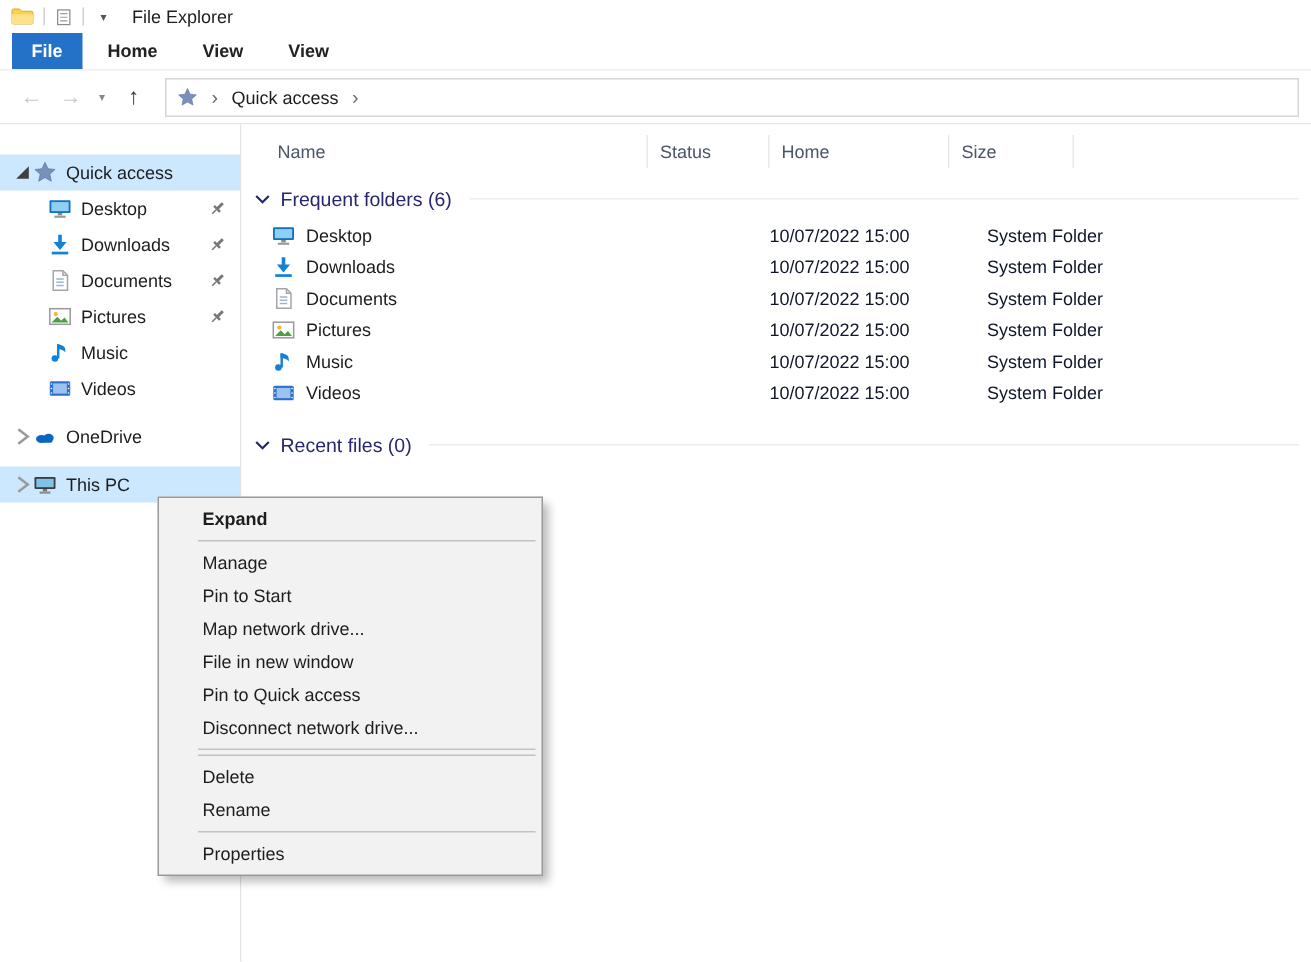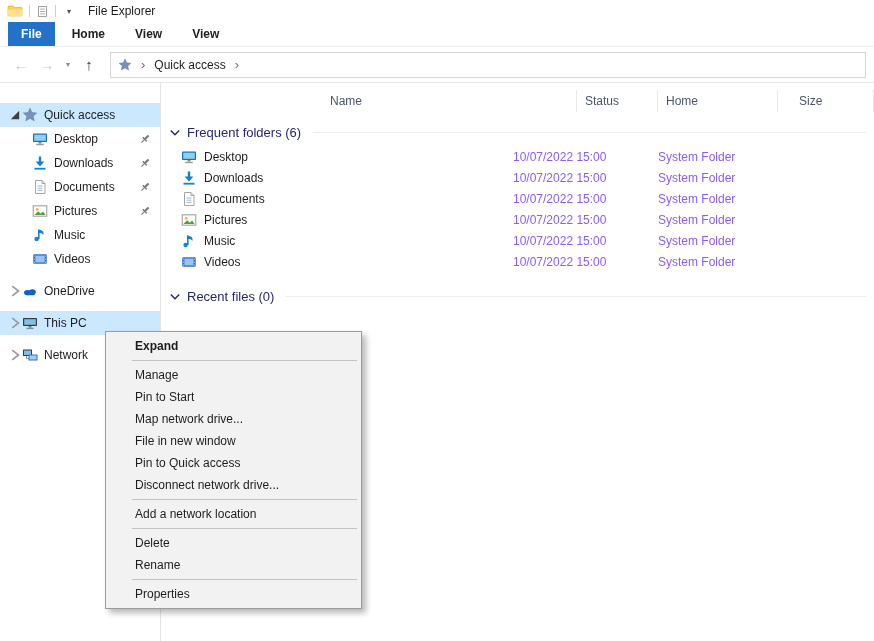--- a/index.html
+++ b/index.html
@@ -44,30 +44,30 @@
   .sb-item { height:24px; display:flex; align-items:center; padding-left:8px; }
   .sb-item.selected { background:var(--selection); }
   .sb-item.child { padding-left:18px; }
   .chev { width:14px; height:12px; display:inline-flex; align-items:center; flex:none; }
   .sb-label { margin-left:6px; white-space:nowrap; }
   .pin { margin-left:auto; margin-right:9px; width:12px; height:12px; display:inline-flex; }
   .sb-gap { height:8px; }
 
   
   .content { flex:1; padding-top:6px; background:#fff; overflow:hidden; }
-  .col-headers { display:flex; padding-left:16px; height:24px; align-items:center; color:#4a5568;justify-content:flex-end; }
+  .col-headers { display:flex; padding-left:16px; height:24px; align-items:center; color:#4a5568; }
   .col-h { border-right:1px solid #e8e8e8; padding-left:8px; line-height:22px; height:22px; white-space:nowrap; }
   .group-header { display:flex; align-items:center; margin:12px 8px 4px 8px; color:var(--group-header); font-size:13px; }
   .group-header.second { margin-top:17px; }
   .group-chev { width:12px; height:12px; margin-right:6px; display:inline-flex; color:var(--group-header); }
   .group-label { white-space:nowrap; }
   .group-line { flex:1; height:1px; background:#ededed; margin-left:12px; }
   #rows { margin-top:6px; }
   .file-row { height:21px; display:flex; align-items:center; padding-left:20px; }
-  .cell { overflow:hidden; white-space:nowrap; color:#8b5cf6; }
+  .cell { overflow:hidden; white-space:nowrap; color:#0f172a; }
   .name-cell { display:flex; align-items:center; width:251px; color:#1d1d1d; }
   .row-label { margin-left:7px; }
 
   
   .context-menu {
     position:absolute; left:105px; top:331px; width:257px;
     background:var(--menu-bg); border:1px solid #9b9b9b;
     box-shadow:4px 4px 6px rgba(0,0,0,0.28); padding:3px 0; z-index:10;
   }
   .menu-item { height:22px; line-height:22px; padding-left:29px; color:#1d1d1d; white-space:nowrap; }
@@ -270,44 +270,27 @@
           <svg viewBox="0 0 16 16">
             <rect x="1" y="3" width="14" height="8" rx="0.8" fill="#3b3b3b"></rect>
             <rect x="2.2" y="4.2" width="11.6" height="5.6" fill="#7fc2e8"></rect>
             <rect x="6.6" y="11" width="2.8" height="1.6" fill="#777"></rect>
             <rect x="4.4" y="12.7" width="7.2" height="1.4" fill="#8a8a8a"></rect>
           </svg>
         </span>
         <span class="sb-label">This PC</span>
       </div>
       <div class="sb-gap"></div>
-      <div class="sb-item">
-        <span class="chev">
-          <svg viewBox="0 0 10 10">
-            <path d="M3 1.5l4.5 3.5L3 8.5" fill="none" stroke="#9a9a9a" stroke-width="1.2"></path>
-          </svg>
-        </span>
-        <span class="icon">
-          <svg viewBox="0 0 16 16">
-            <rect x="1" y="2.5" width="9" height="6.5" rx="0.6" fill="#3b3b3b"></rect>
-            <rect x="2" y="3.5" width="7" height="4.5" fill="#7fc2e8"></rect>
-            <path d="M4.5 9v2.5h3" stroke="#8a8a8a" fill="none"></path>
-            <rect x="6.5" y="7.5" width="9" height="6" rx="0.6" fill="#2f6fd0"></rect>
-            <rect x="7.5" y="8.5" width="7" height="4" fill="#a8cdf0"></rect>
-          </svg>
-        </span>
-        <span class="sb-label">Network</span>
-      </div>
     </div>
   <div class="content">
     <div class="col-headers" id="col-headers">
         <div class="col-h" style="width: 255px;">Name</div>
         <div class="col-h" style="width: 81px;">Status</div>
         <div class="col-h" style="width: 120px;">Home</div>
-        <div class="col-h" style="width: 83px; margin-left: 13px;">Size</div>
+        <div class="col-h" style="width: 83px;">Size</div>
       </div>
     <div class="group-header">
       <span class="group-chev">
           <svg viewBox="0 0 10 10">
             <path d="M1.5 3L5 6.5 8.5 3" fill="none" stroke="currentColor" stroke-width="1.2"></path>
           </svg>
         </span>
       <span class="group-label">Frequent folders (6)</span>
       <span class="group-line"></span>
     </div>
@@ -430,19 +413,18 @@
 <div class="context-menu" id="context-menu">
     <div class="menu-item default">Expand</div>
     <div class="menu-sep"></div>
     <div class="menu-item">Manage</div>
     <div class="menu-item">Pin to Start</div>
     <div class="menu-item">Map network drive...</div>
     <div class="menu-item">File in new window</div>
     <div class="menu-item">Pin to Quick access</div>
     <div class="menu-item">Disconnect network drive...</div>
     <div class="menu-sep"></div>
-    <div class="menu-item">Add a network location</div>
     <div class="menu-sep"></div>
     <div class="menu-item">Delete</div>
     <div class="menu-item">Rename</div>
     <div class="menu-sep"></div>
     <div class="menu-item">Properties</div>
   </div>
 
 </body></html>

